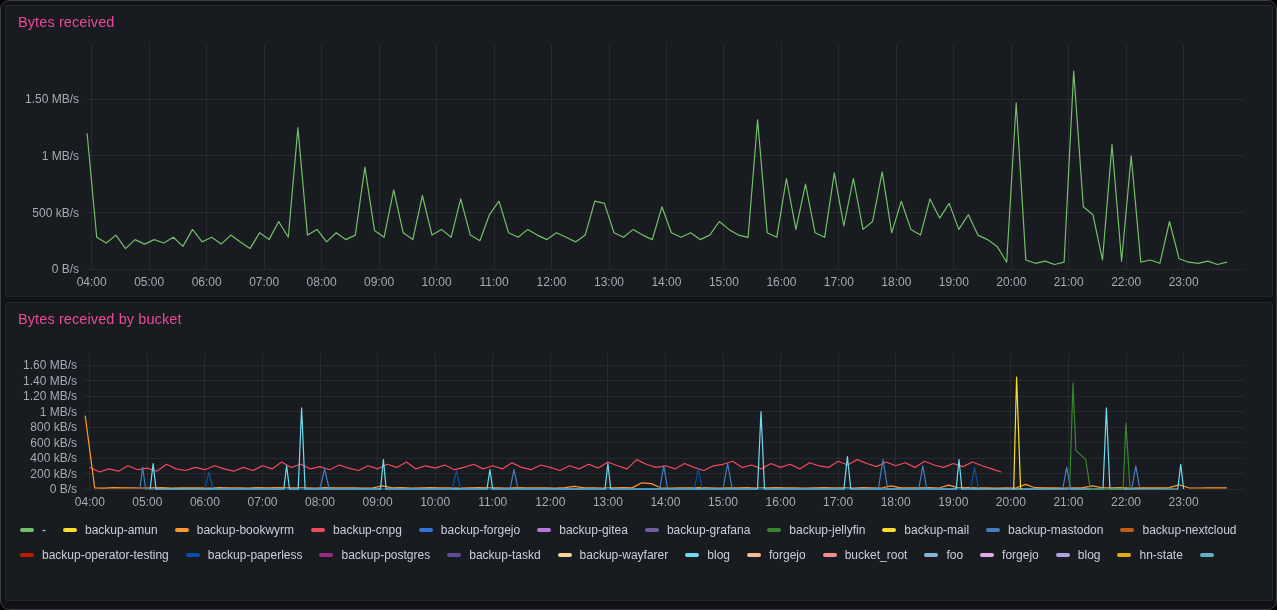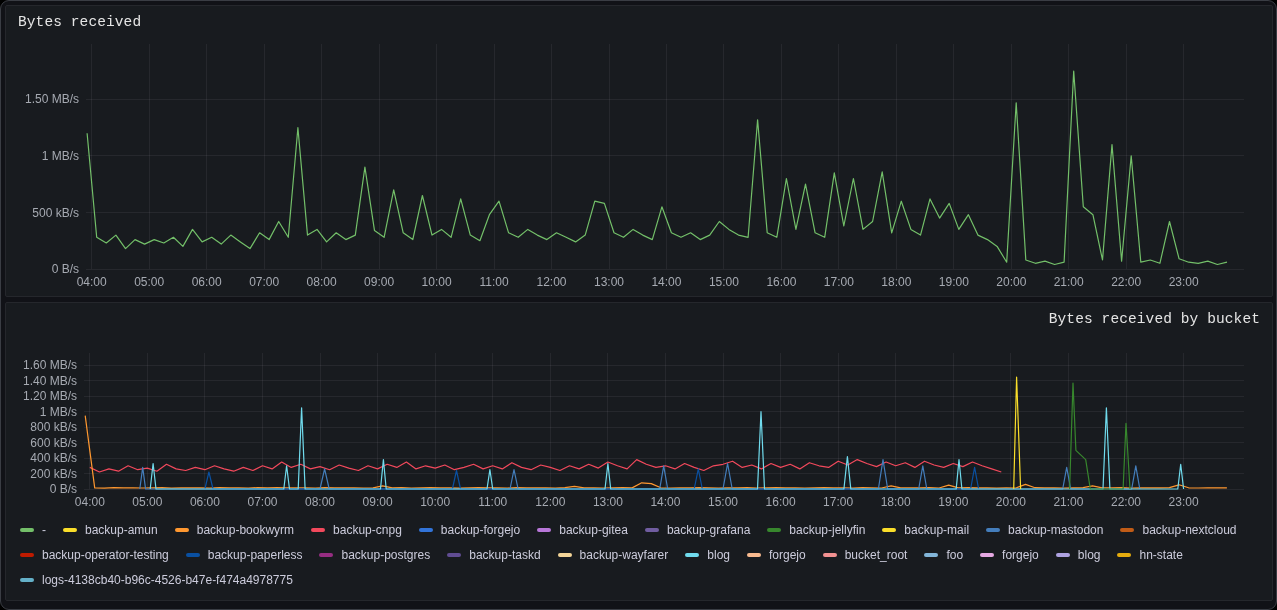--- a/index.html
+++ b/index.html
@@ -8,24 +8,24 @@
   .page {
     position:relative; width:1277px; height:610px;
     background:#111217; border:1px solid #3a3d44; border-radius:9px;
     overflow:hidden;
   }
   .panel {
     position:absolute; left:4px; width:1268px;
     background:#181b1f; border:1px solid #25272c; border-radius:2px;
   }
   .panel-1 { top:4px; height:292px; }
-  .panel-2 { top:301px; height:299px;text-align:right; }
+  .panel-2 { top:301px; height:299px; }
   .panel-title {
     padding:8px 12px 0 12px; font-size:14.5px; font-weight:500;
-    color:#e5e5e5; letter-spacing:.1px; cursor:pointer; display:inline-block;font-family:Liberation Mono, monospace;
+    color:#ec4899; letter-spacing:.1px; cursor:pointer; display:inline-block;
   }
   .chart-svg { position:absolute; left:0; display:block; }
   .chart-1 { top:28px; width:1266px; height:258px; }
   .chart-2 { top:28px; width:1266px; height:186px; }
   .grid { stroke:rgba(204,204,220,0.08); stroke-width:1; shape-rendering:crispEdges; }
   .tick { fill:#a6aab2; font-size:12px; font-family:"Liberation Sans", sans-serif; }
   .xtick { text-anchor:middle; }
   .ytick { text-anchor:end; }
   .legend {
     position:absolute; left:14px; right:8px; top:214px; max-height:78px;
@@ -282,18 +282,17 @@
   </div>
 
 
   <div class="legend-item">
     <span class="legend-swatch" style="background: rgb(229, 172, 14);"></span>
     <span class="legend-label">hn-state</span>
   </div>
 
   <div class="legend-item">
     <span class="legend-swatch" style="background: rgb(100, 176, 200);"></span>
-    <span class="legend-label">logs-4138cb40-b96c-4526-b47e-f474a4978775</span>
   </div>
 </div>
   </section>
 
 </div>
 
 </body></html>

